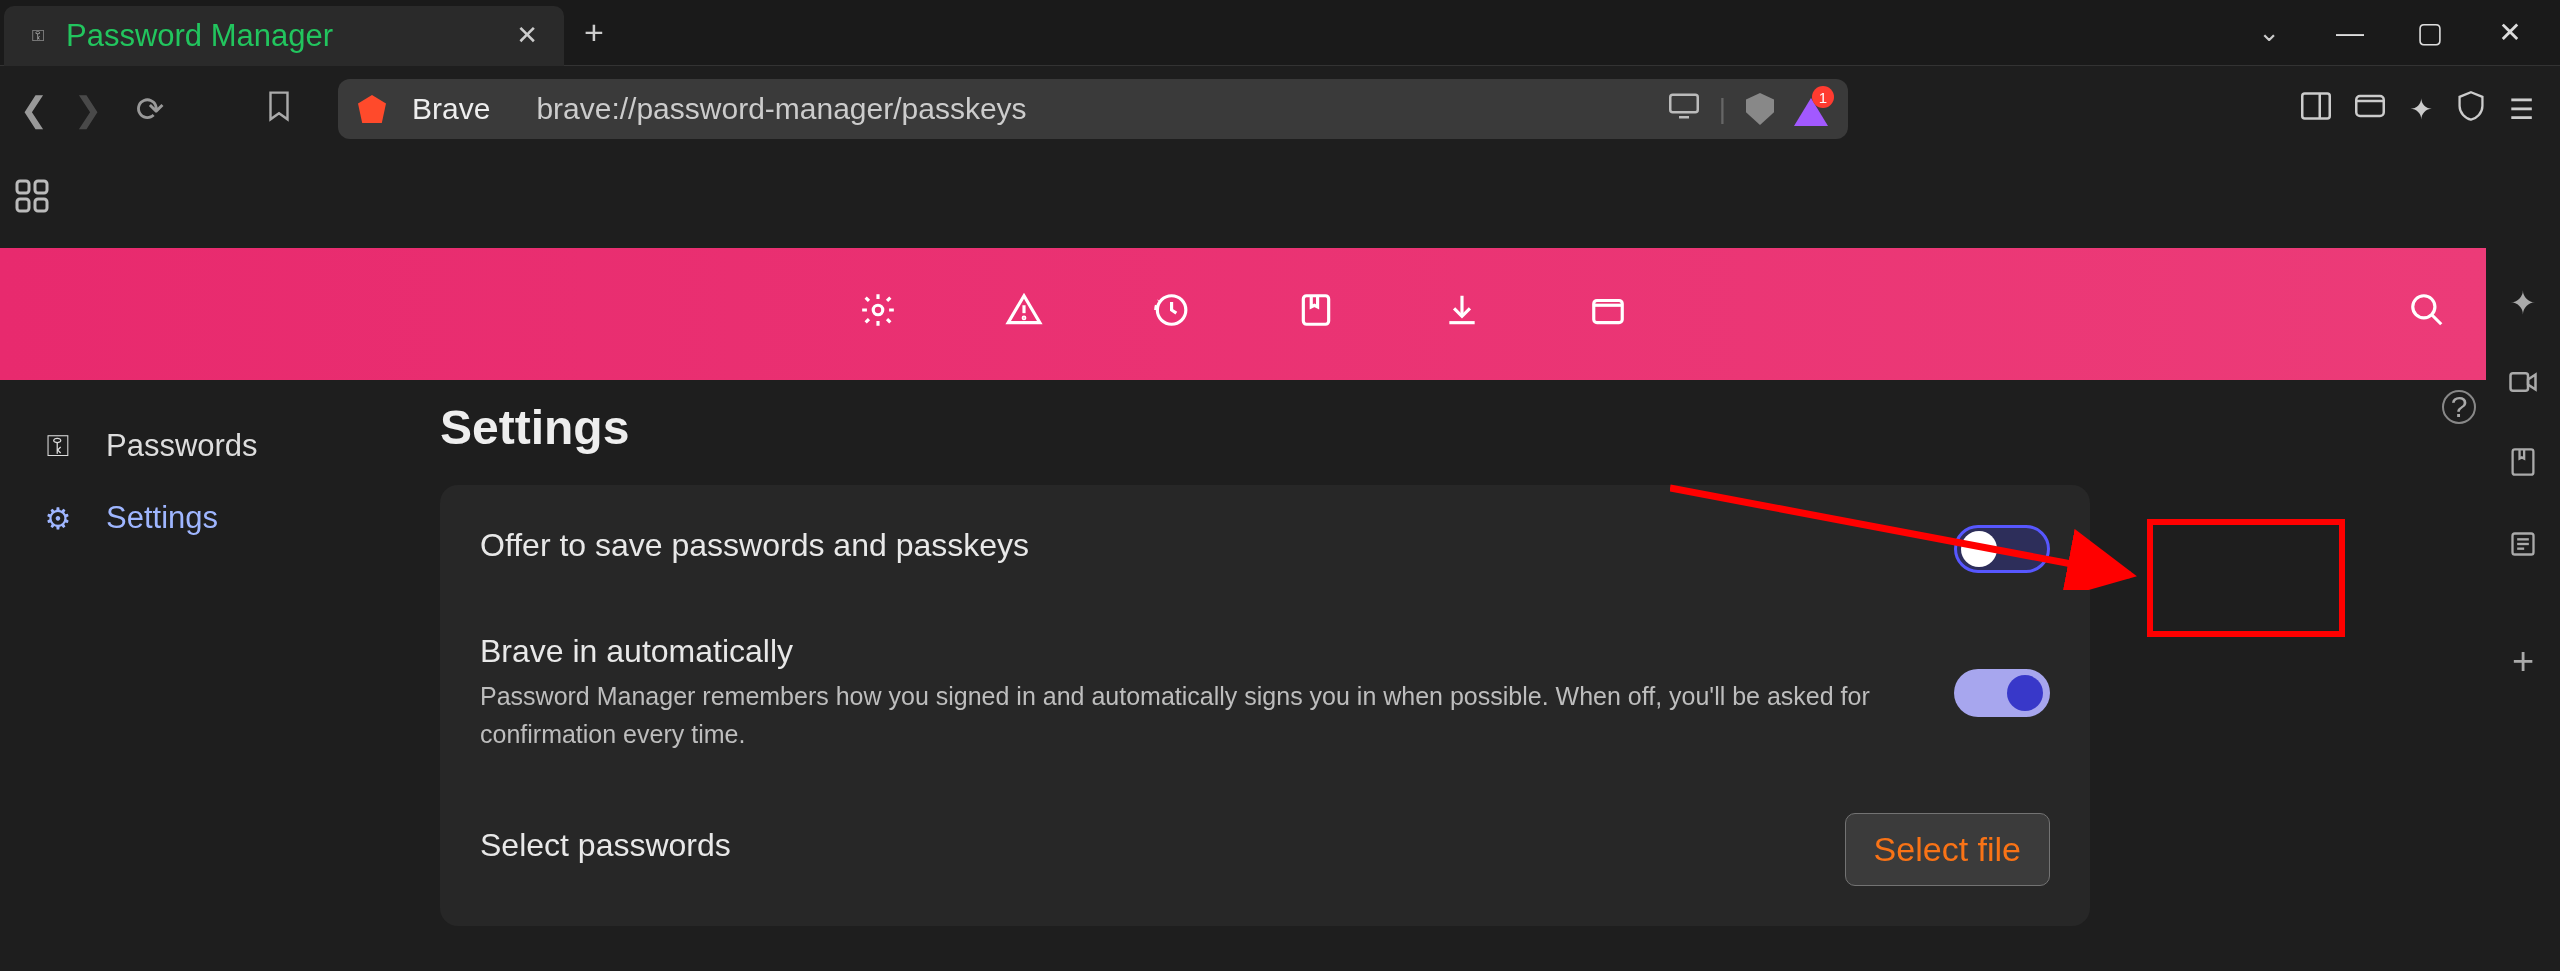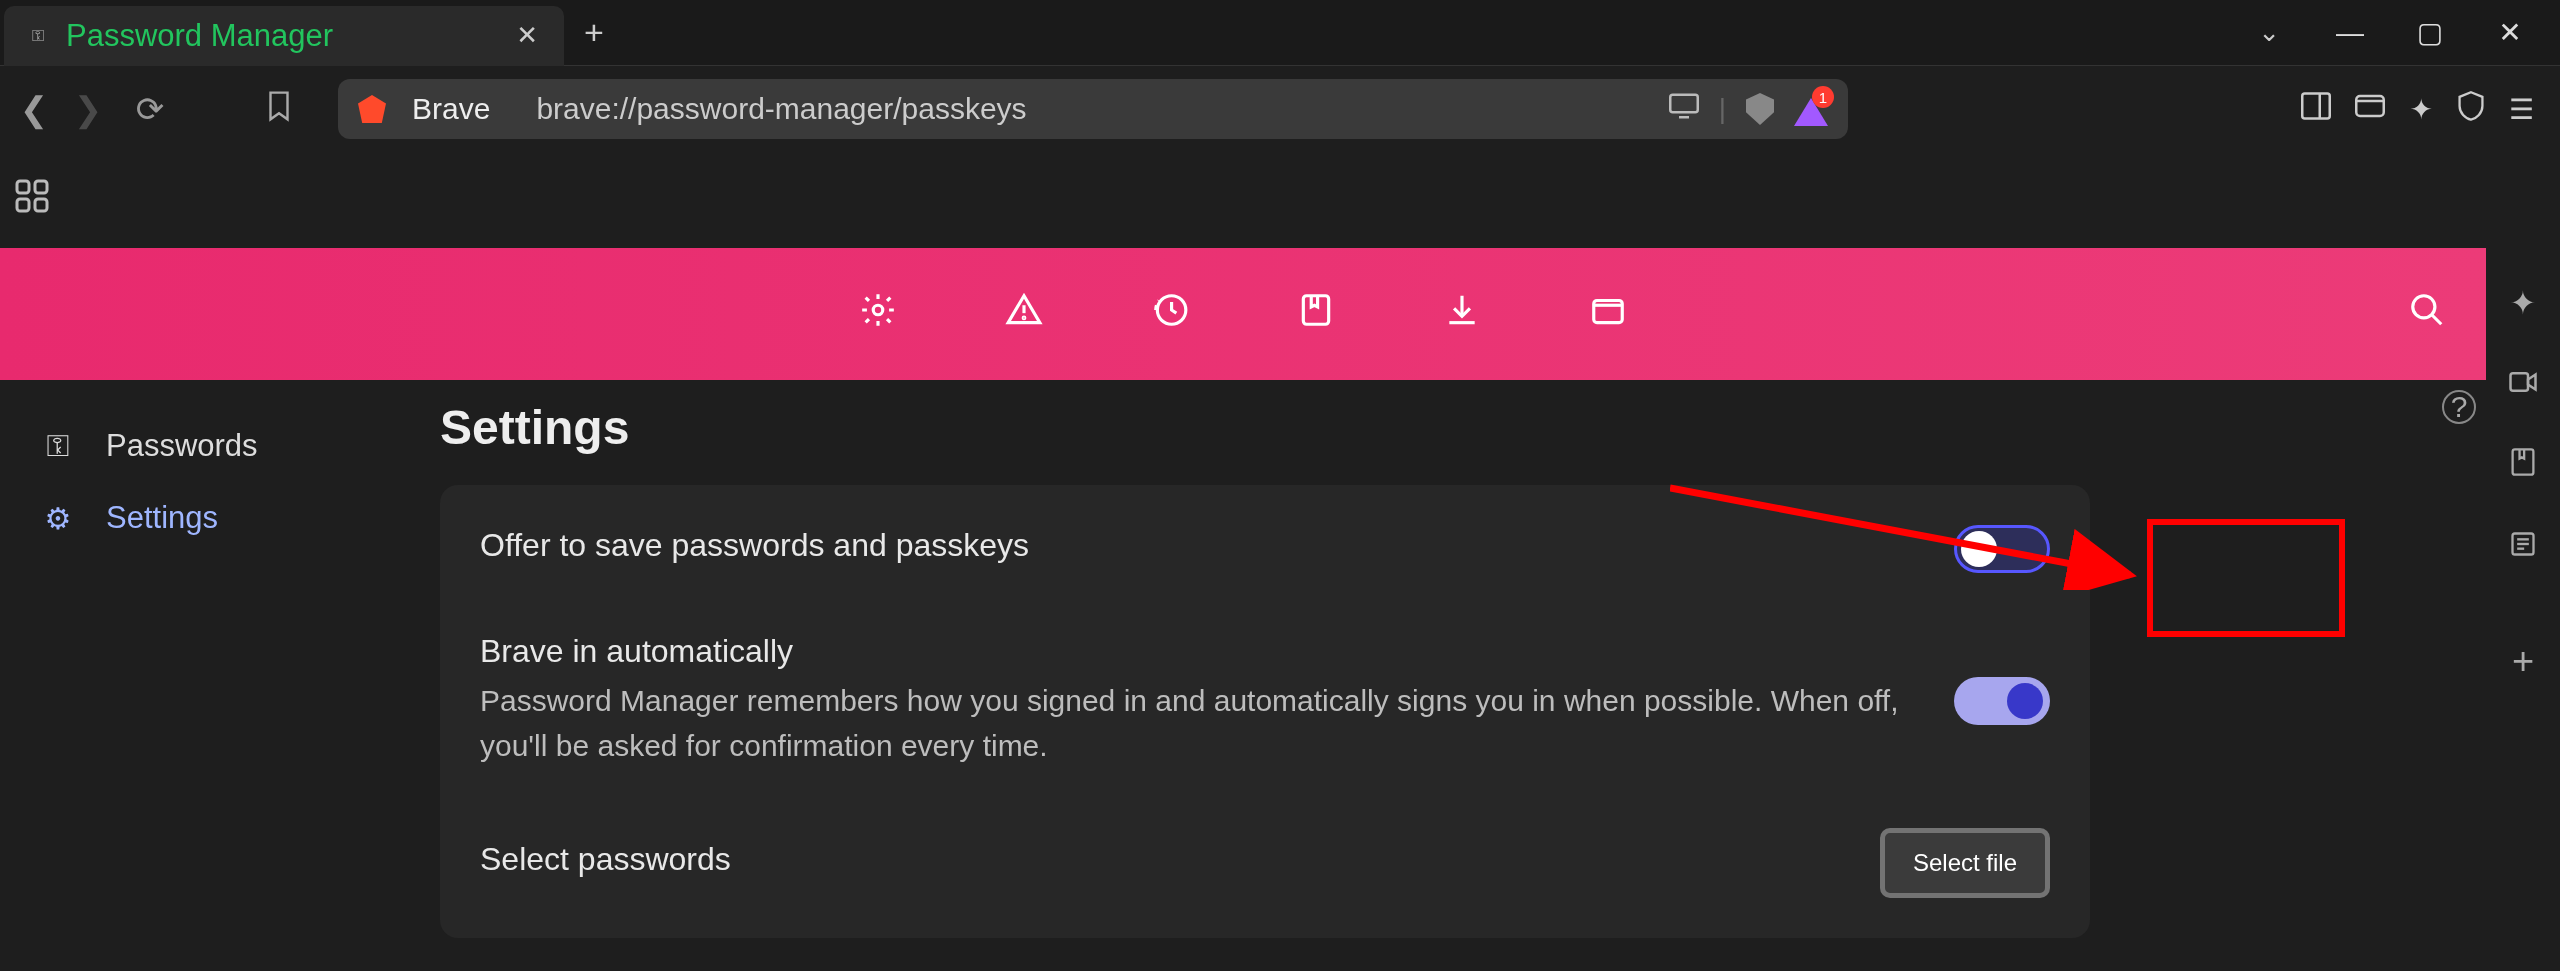--- a/index.html
+++ b/index.html
@@ -175,21 +175,21 @@
     width: 1650px;
   }
   .row {
     display: flex;
     align-items: center;
     padding: 30px 40px;
     gap: 30px;
   }
   .row-text { flex: 1; }
   .row-title { font-size: 32px; color: #e8e8e8; margin-bottom: 8px; }
-  .row-desc { font-size: 30px; color: #bdbdbd; line-height: 1.5; }
+  .row-desc { font-size: 25px; color: #bdbdbd; line-height: 1.5; }
 
   
   .toggle {
     width: 96px; height: 48px;
     background: #2d2e5a;
     border: 3px solid #5757ff;
     border-radius: 30px;
     position: relative;
     cursor: pointer;
   }
@@ -207,23 +207,23 @@
   }
   .knob {
     position: absolute;
     top: 3px;
     width: 36px; height: 36px;
     border-radius: 50%;
   }
 
   .select-file-btn {
     background: #3b3b3b;
-    border: 5px solid #737373;
-    color: #ffffff;
-    font-size: 24px;
+    border: 1px solid #737373;
+    color: #f97316;
+    font-size: 34px;
     padding: 16px 28px;
     border-radius: 10px;
     cursor: pointer;
   }
 
   
   .right-sidebar {
     position: absolute;
     top: 248px;
     right: 0;

